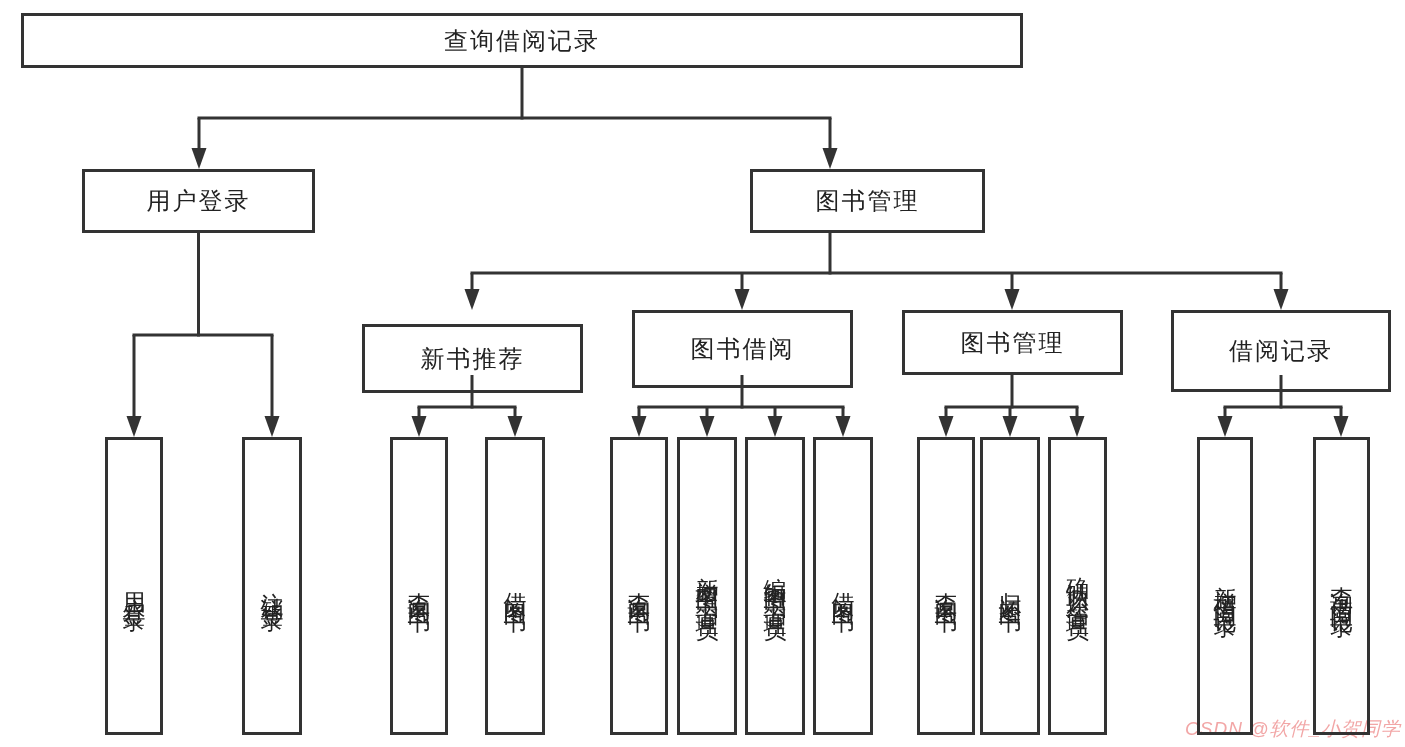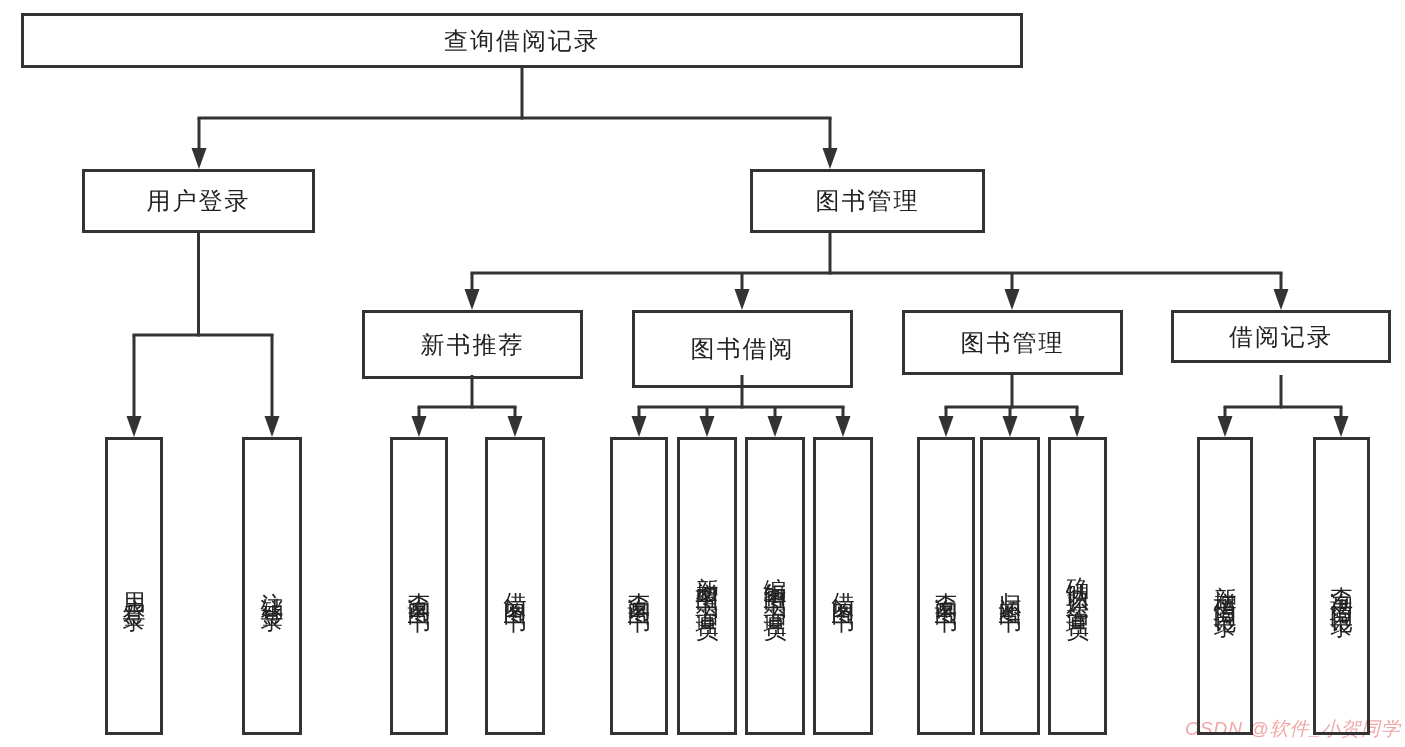--- a/index.html
+++ b/index.html
@@ -101,30 +101,30 @@
     <span class="label">查询借阅记录</span>
   </div>
 
   <div class="node hbox" style="left:82px;top:169px;width:233px;height:64px">
     <span class="label">用户登录</span>
   </div>
   <div class="node hbox" style="left:750px;top:169px;width:235px;height:64px">
     <span class="label">图书管理</span>
   </div>
 
-  <div class="node hbox" style="left:362px;top:310px;width:221px;height:69px">
+  <div class="node hbox" style="left:362px;top:324px;width:221px;height:69px">
     <span class="label">新书推荐</span>
   </div>
   <div class="node hbox" style="left:632px;top:310px;width:221px;height:78px">
     <span class="label">图书借阅</span>
   </div>
   <div class="node hbox" style="left:902px;top:310px;width:221px;height:65px">
     <span class="label">图书管理</span>
   </div>
-  <div class="node hbox" style="left:1171px;top:310px;width:220px;height:53px">
+  <div class="node hbox" style="left:1171px;top:310px;width:220px;height:82px">
     <span class="label">借阅记录</span>
   </div>
 
   <div class="node leaf" style="left:105px;top:437px;width:58px;height:298px">
     <span class="label">用户登录</span>
   </div>
   <div class="node leaf" style="left:242px;top:437px;width:60px;height:298px">
     <span class="label">注销登录</span>
   </div>
   <div class="node leaf" style="left:390px;top:437px;width:58px;height:298px">

